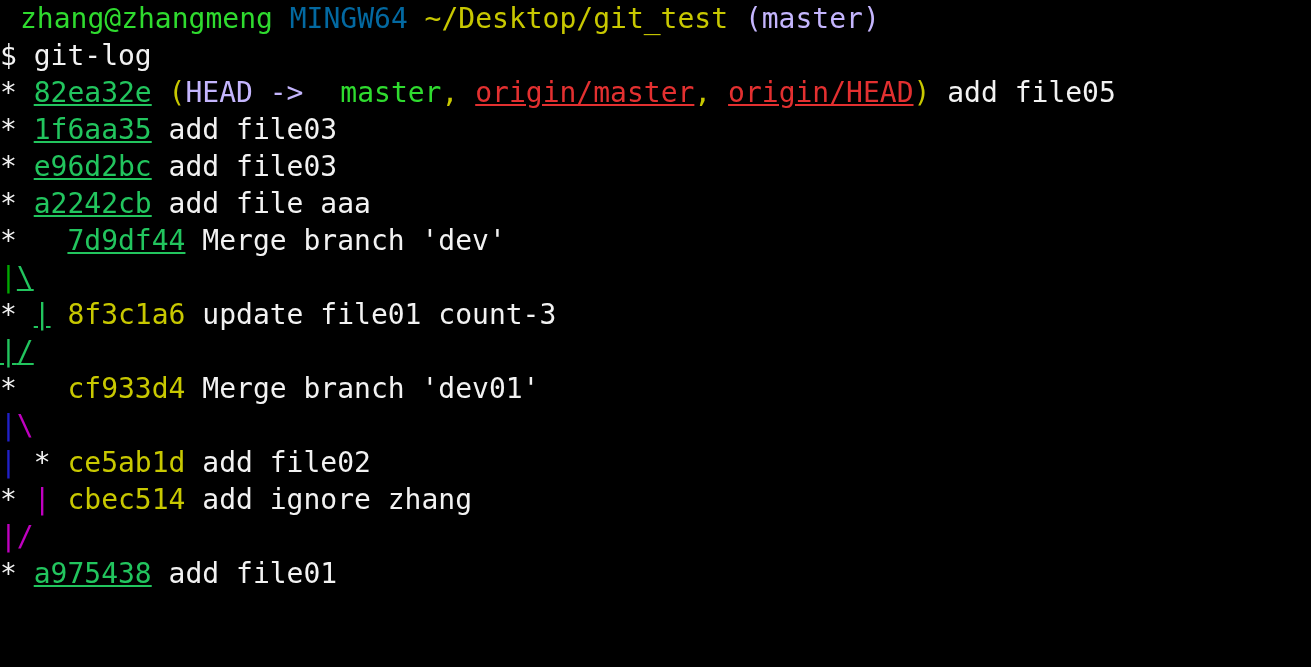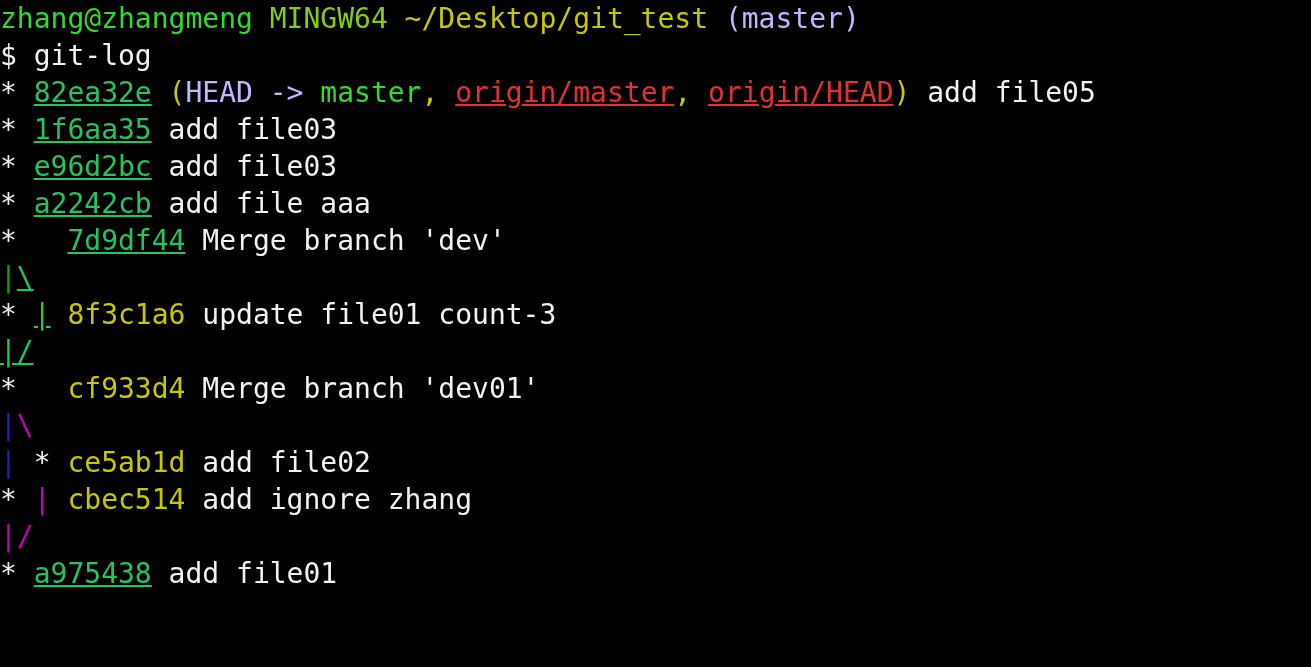--- a/index.html
+++ b/index.html
@@ -27,23 +27,23 @@
     line-height: 37px;
     font-size: 28px;
     letter-spacing: 0px;
     white-space: pre;
     font-family: "DejaVu Sans Mono", "Liberation Mono", monospace;
   }
   .line span { white-space: pre; }
 
   
   .c-green     { color: #00a800; }
-  .c-brgreen   { color: #2fdb2f; }
+  .c-brgreen   { color: #2fdb2f; margin-left: 20px; }
   .c-magenta   { color: #c000c0; }
-  .c-brmagenta { color: #84cc16; }
+  .c-brmagenta { color: #0369a1; }
   .c-yellow    { color: #22c55e; text-decoration: underline; }
   .c-bryellow  { color: #c8c800; }
   .c-white     { color: #f2f2f2; }
   .c-cyan      { color: #c4b5fd; }
   .c-red       { color: #e33030; text-decoration: underline; }
   .c-blue      { color: #2020c8; }
 </style>
 </head>
 <body>
 

